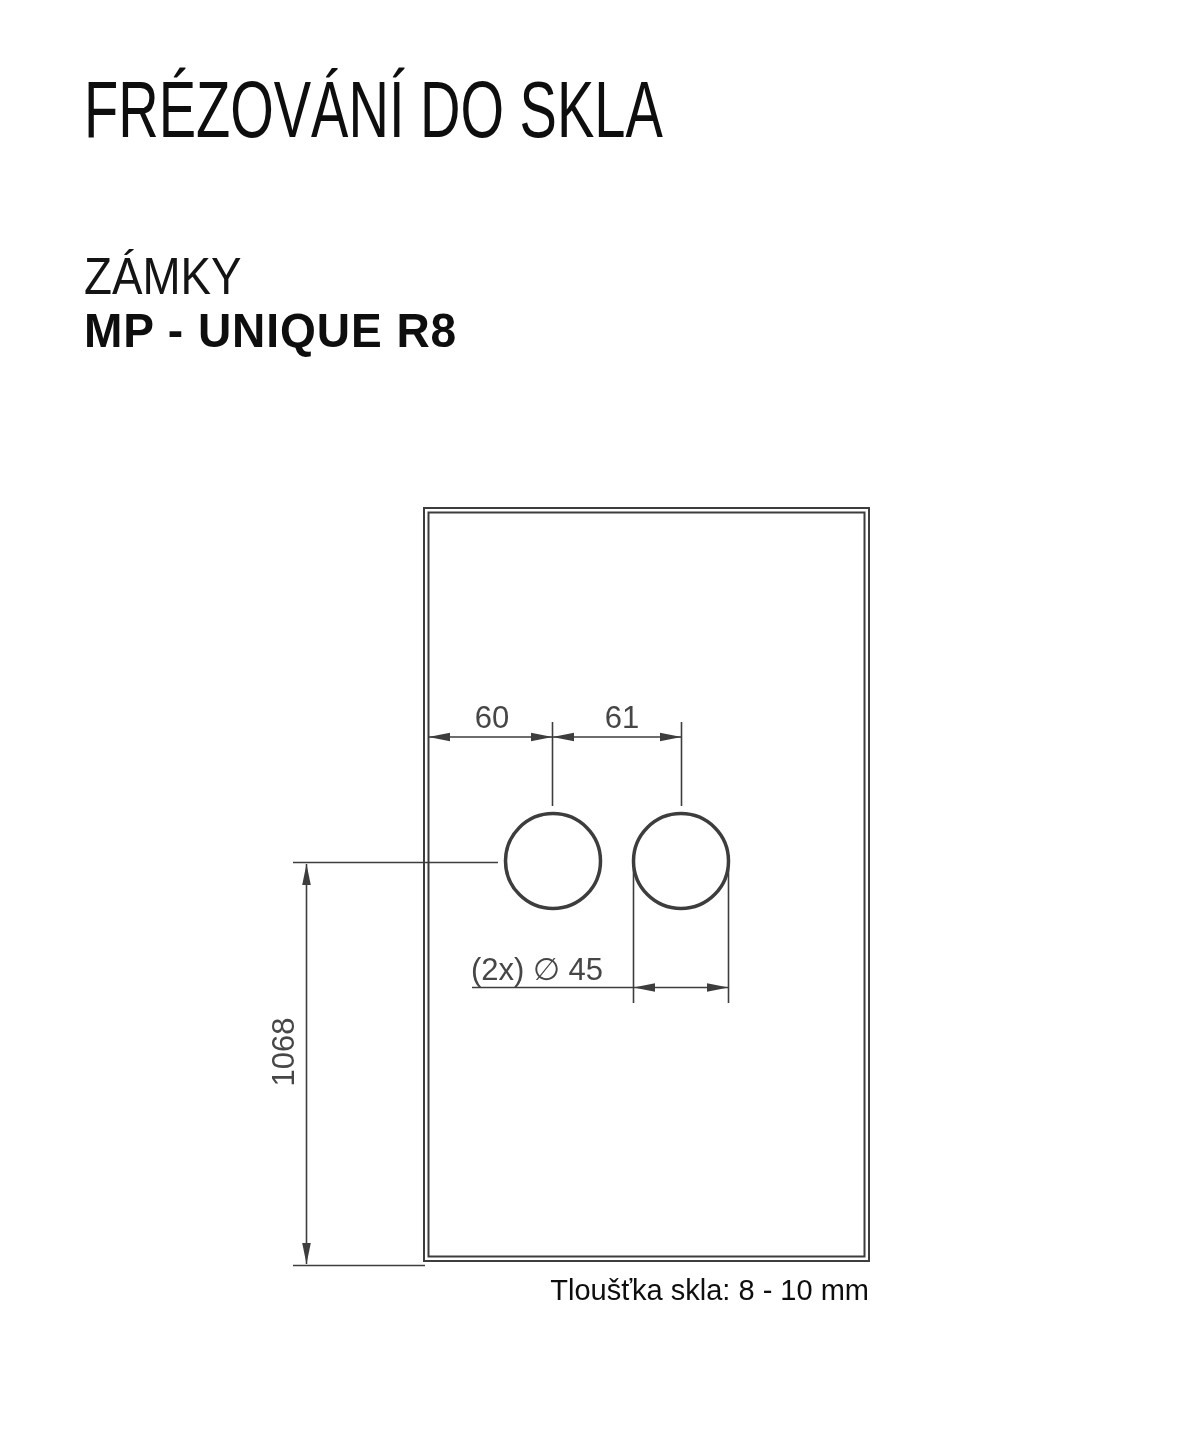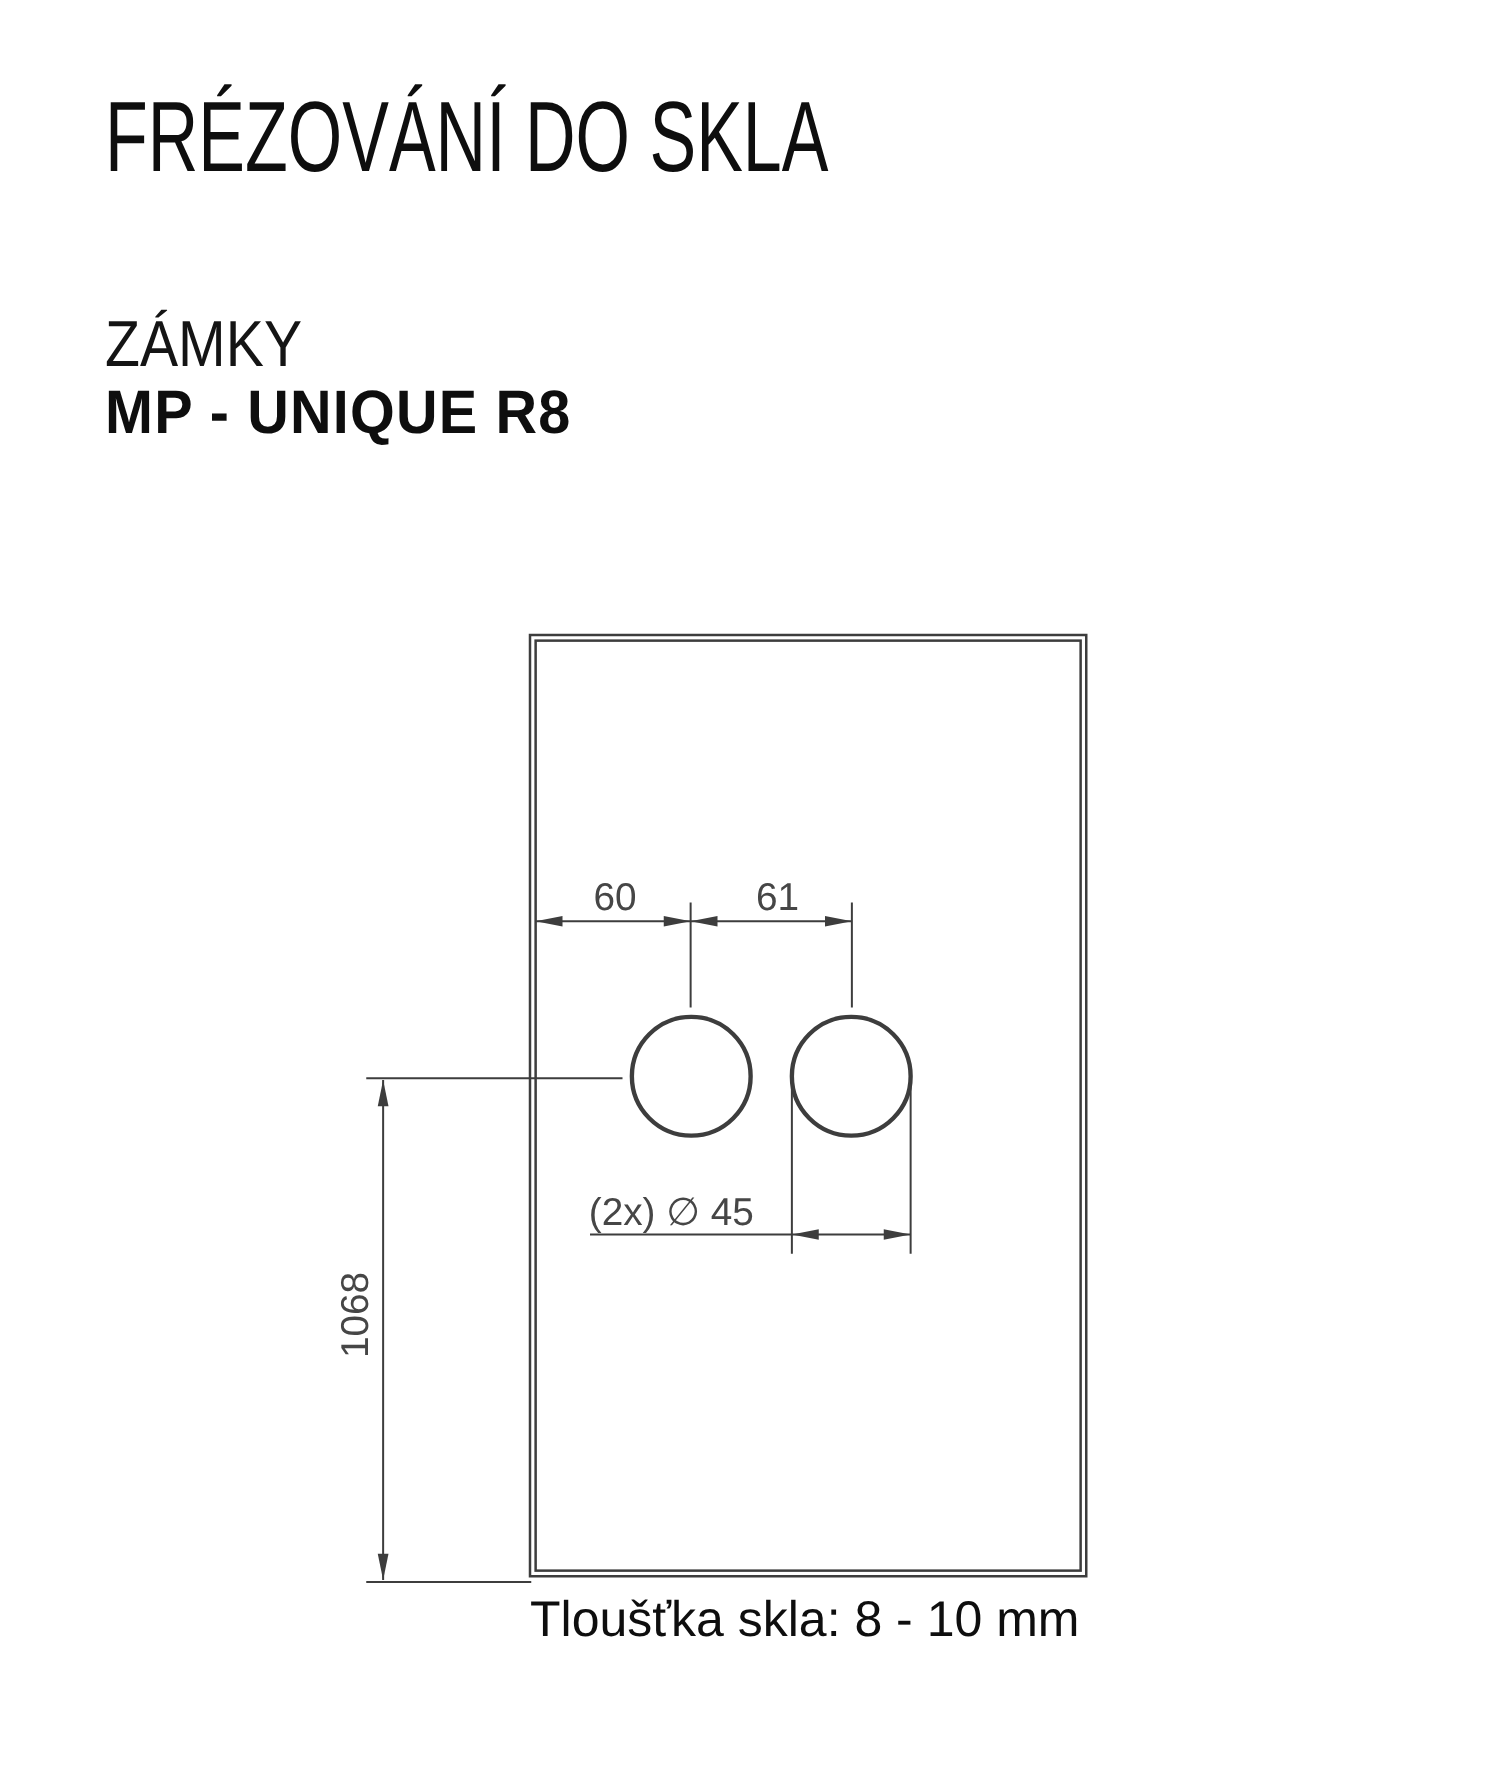--- a/index.html
+++ b/index.html
@@ -29,22 +29,22 @@
     transform: scaleX(0.88); transform-origin: 0 0;
   }
   #product-title {
     left: 84px; top: 306px;
     font-size: 49px; line-height: 1;
     color: #0e0e0e; font-weight: 700; letter-spacing: 1px;
     transform: scaleX(0.94); transform-origin: 0 0;
   }
   #glass-note {
     left: 424px; top: 1276px; width: 445px;
-    text-align: left;
-    font-size: 40px; line-height: 1;
+    text-align: right;
+    font-size: 29px; line-height: 1;
     color: #0e0e0e;
   }
 
   #drawing-svg { position: absolute; left: 0; top: 0; }
 
   .ln   { stroke: #3d3d3d; stroke-width: 1.6px; fill: none; }
   .edge { stroke: #3d3d3d; stroke-width: 2px;   fill: none; }
   .hole { stroke: #3d3d3d; stroke-width: 3.5px; fill: none; }
   .arr  { fill: #3d3d3d; stroke: none; }
   .dimtxt {

